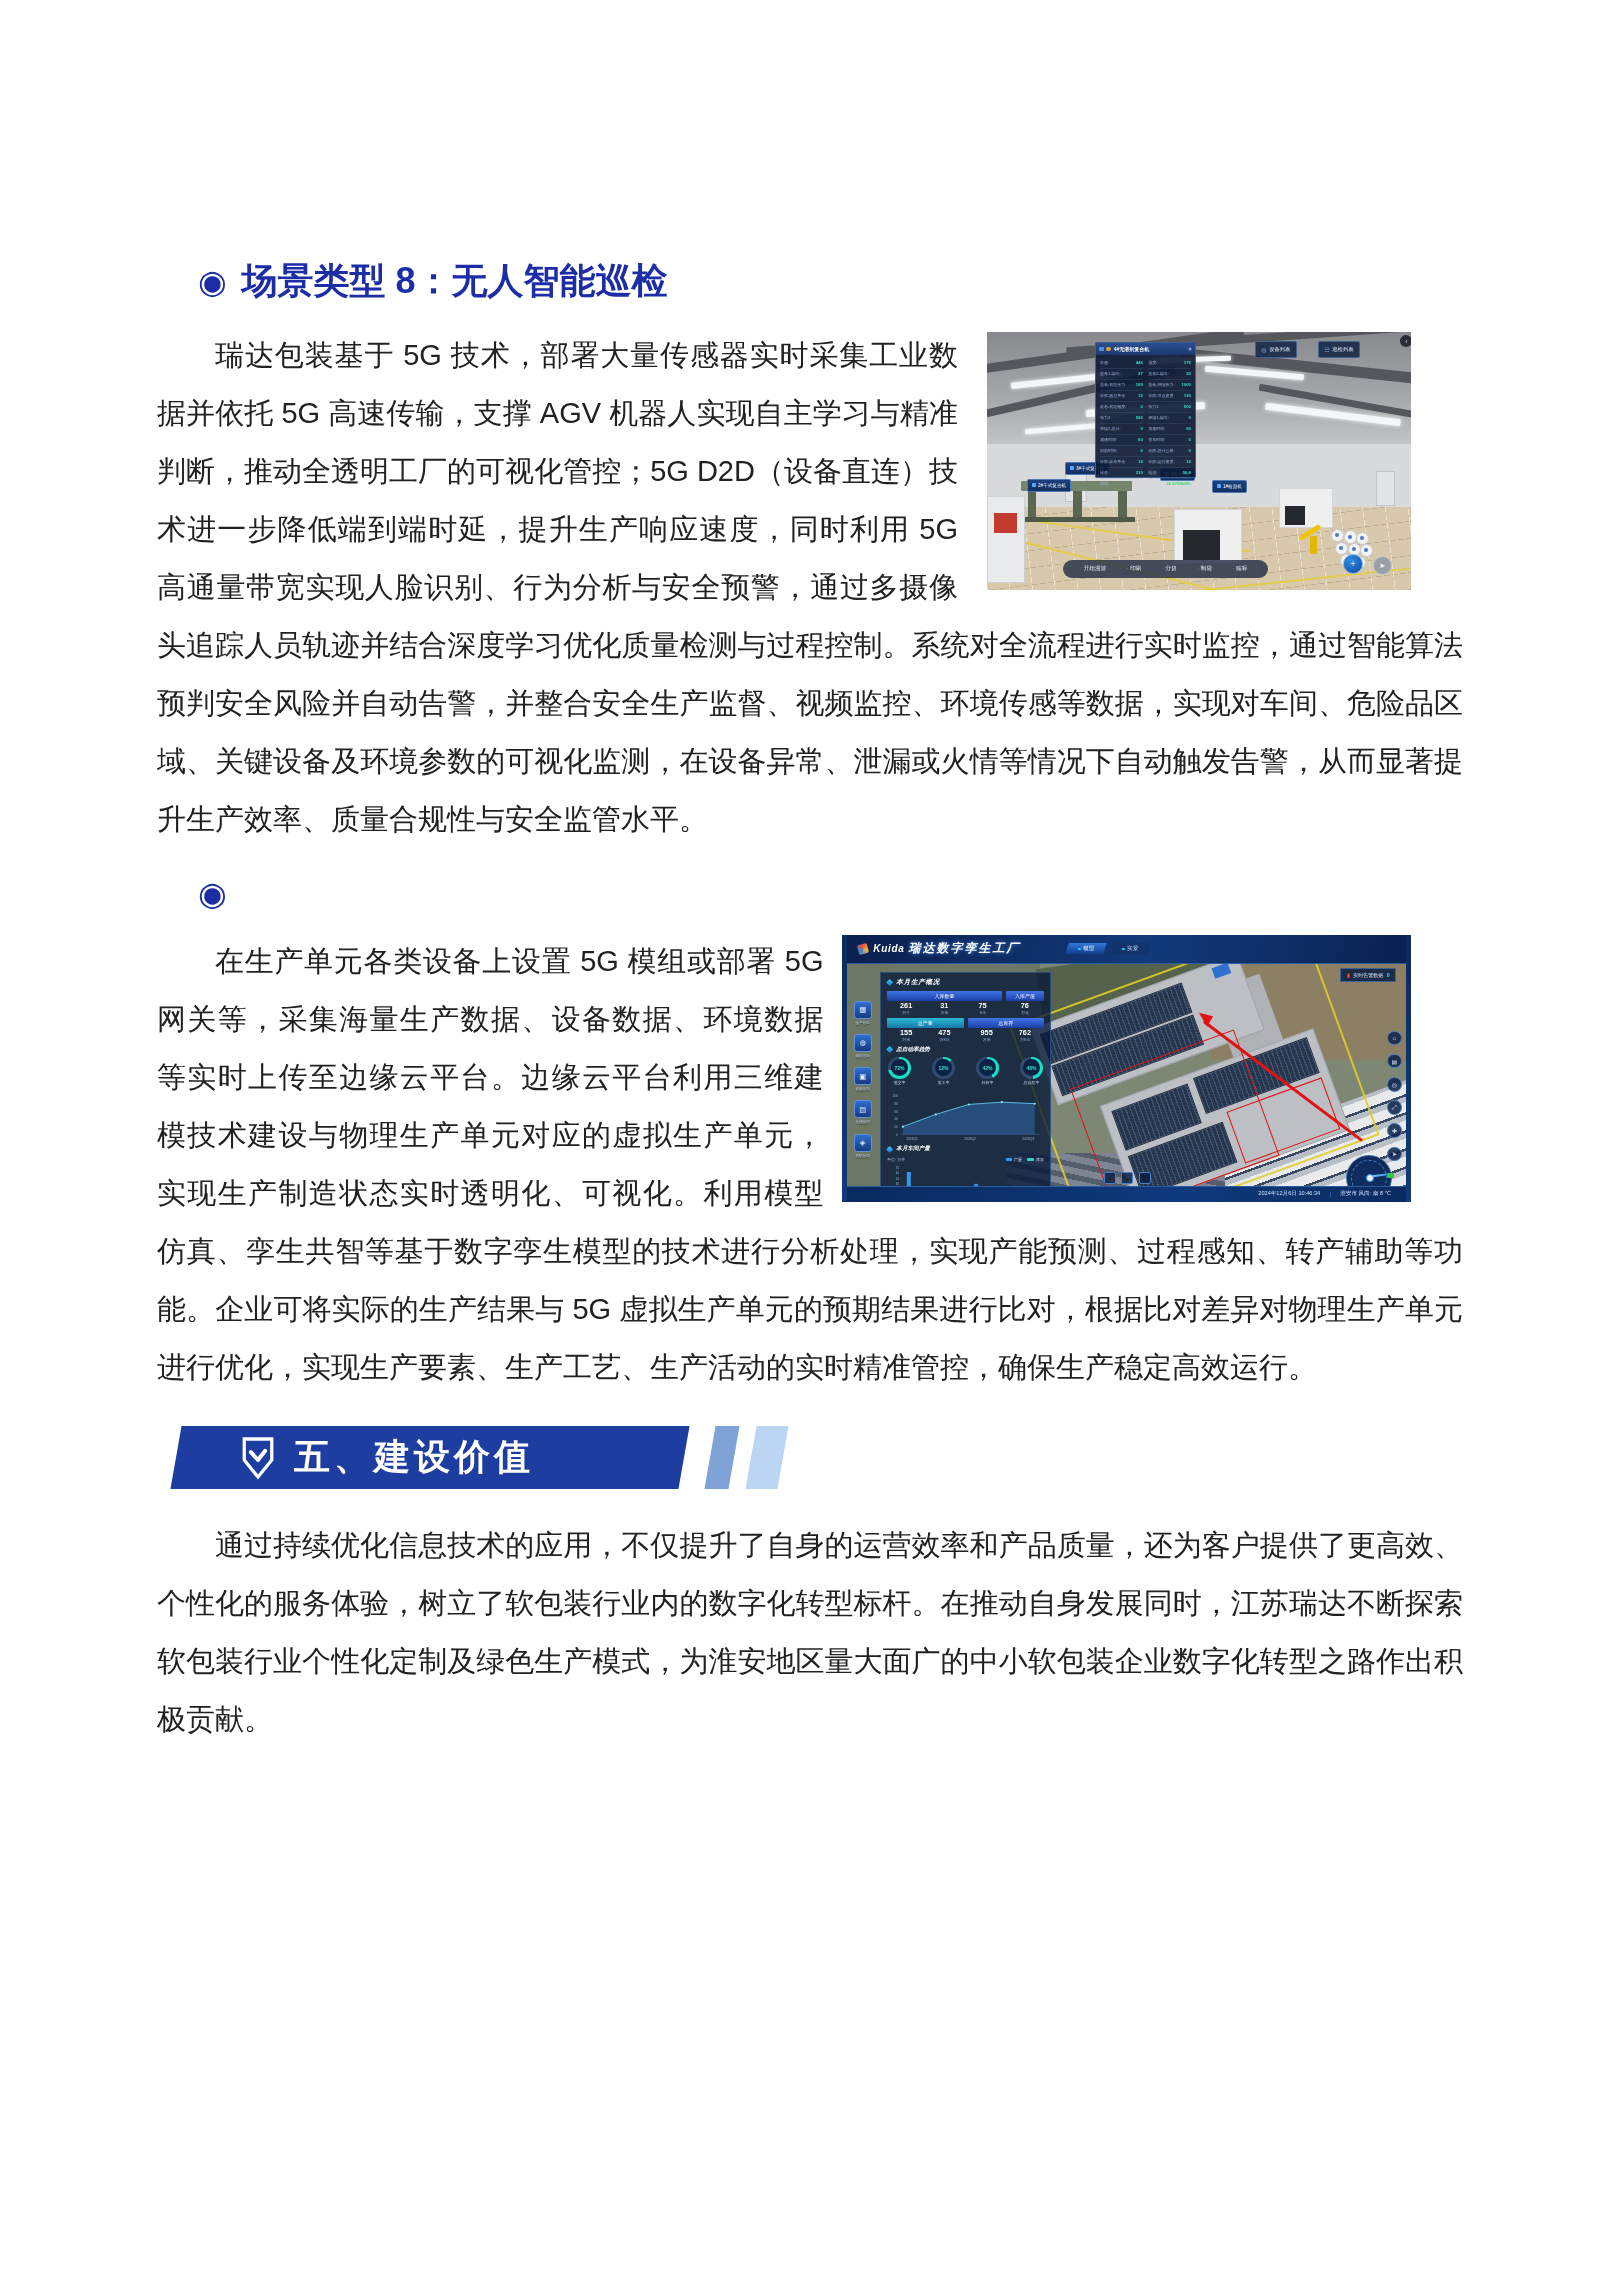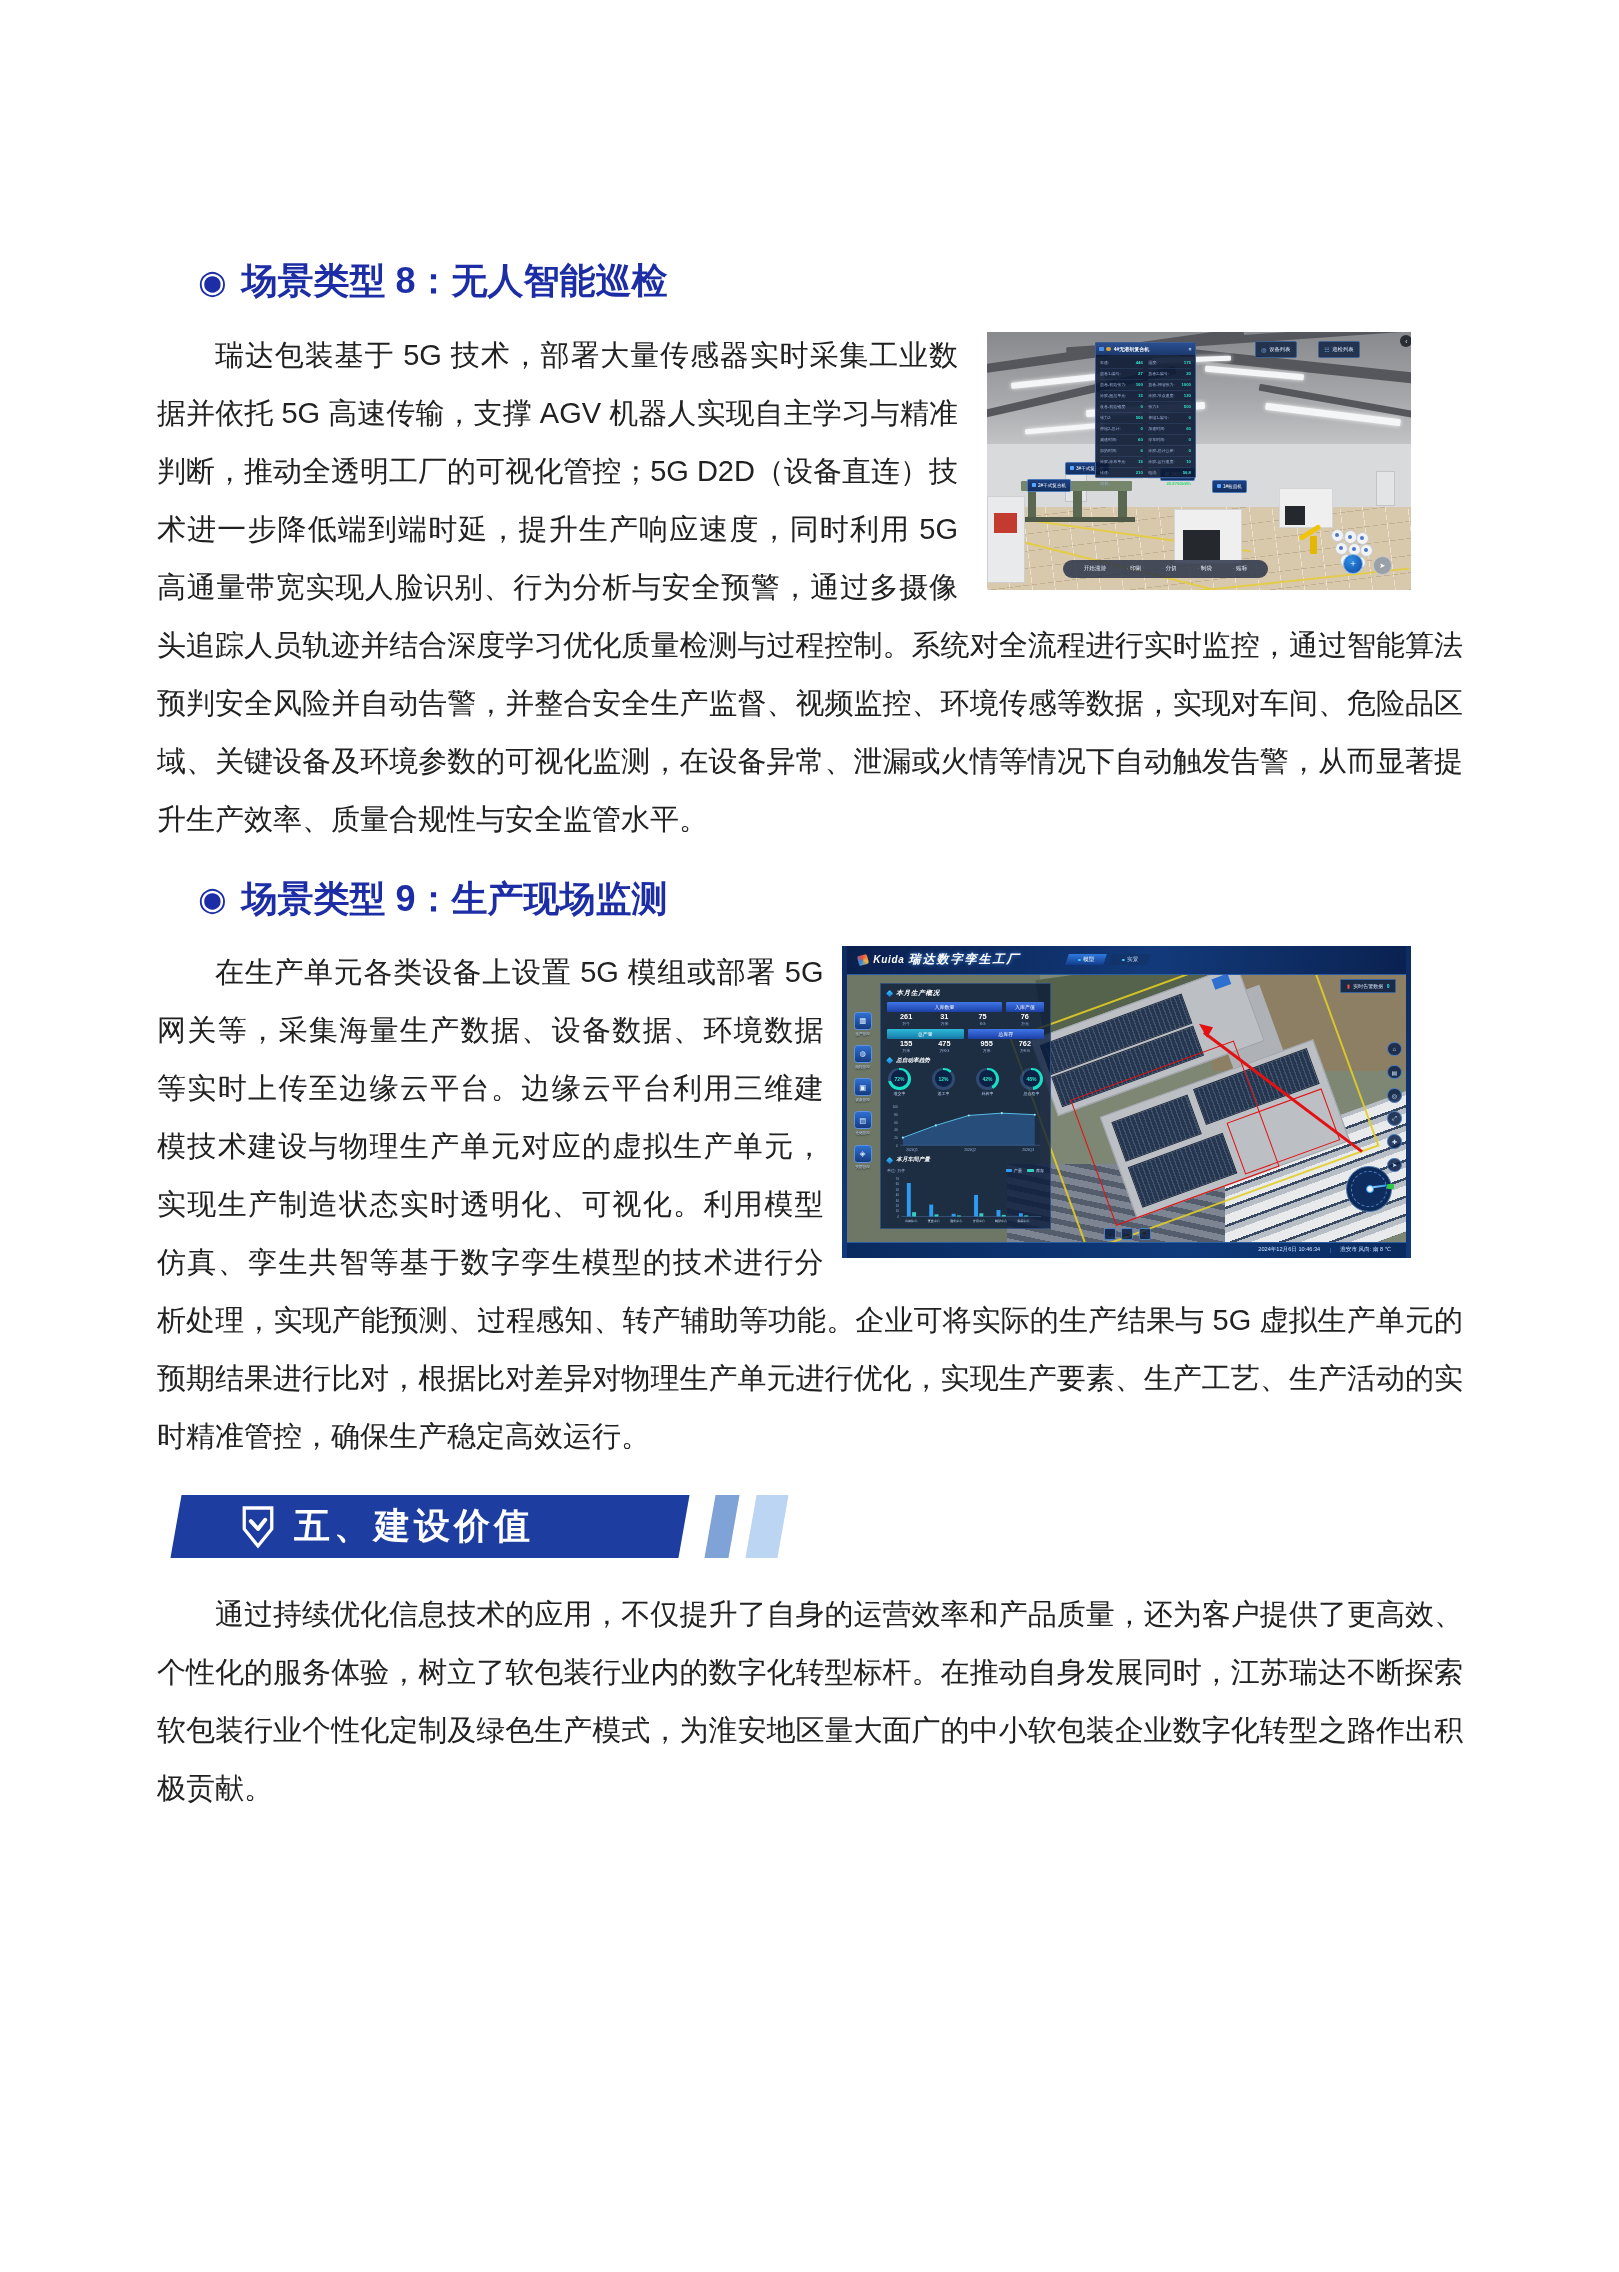--- a/index.html
+++ b/index.html
@@ -79,21 +79,21 @@
   .tb-item{cursor:pointer;white-space:nowrap;}
   .tb-item + .tb-item::before{content:"· ";color:#9fb4d8;}
   .fab{position:absolute;border-radius:50%;display:flex;align-items:center;justify-content:center;z-index:6;}
   .fab.blue{left:356px;top:222px;width:18px;height:18px;background:radial-gradient(circle at 35% 30%,#2f8de4,#0d47a1);
             color:#fff;font-size:8.6px;border:1.3px solid #7db6ef;}
   .fab.gray{left:386px;top:224px;width:16.5px;height:16.5px;background:#9aa0a8;color:#fff;font-size:7.3px;border:0.7px solid #c6cacf;}
   .s1-collapse{position:absolute;right:-1.3px;top:3.3px;width:12px;height:12px;border-radius:50%;
                background:#2a2d33;color:#dfe4ea;font-size:6.6px;display:flex;align-items:center;justify-content:center;z-index:6;}
 
   
-  .shot2{position:relative;float:right;width:569px;height:312px;margin:2.6px 52px 13.2px 18.5px;
+  .shot2{position:relative;float:right;width:569px;height:267px;margin:2.6px 52px 13.2px 18.5px;
          overflow:hidden;background:#7e8674;font-size:5.3px;}
   .t-sat{position:absolute;inset:0;}
   .patch{position:absolute;}
   .t-site{position:absolute;left:197px;top:32px;width:311px;height:228px;transform:rotate(-20deg);}
   .t-yellow{position:absolute;inset:0;border:2px solid rgba(226,205,38,.9);}
   .roof{position:absolute;background:#bcc0c5;border:0.7px solid #9ea3a9;}
   .solar{position:absolute;background:repeating-linear-gradient(90deg,#27364f 0 3.3px,#41546f 3.3px 4.6px);border:0.7px solid #1d2a3e;}
   .redbox{position:absolute;border:1.3px solid #e31212;}
   .t-arrow-line{position:absolute;left:362px;top:85px;width:198px;height:2.6px;background:#e31212;
                 transform-origin:0 50%;transform:rotate(37deg);z-index:7;}
@@ -386,21 +386,20 @@
       <div class="s1-collapse">
             <span>‹</span>
           </div>
     </div>
 
     <p class="body">瑞达包装基于 5G 技术，部署大量传感器实时采集工业数据并依托 5G 高速传输，支撑 AGV 机器人实现自主学习与精准判断，推动全透明工厂的可视化管控；5G D2D（设备直连）技术进一步降低端到端时延，提升生产响应速度，同时利用 5G 高通量带宽实现人脸识别、行为分析与安全预警，通过多摄像头追踪人员轨迹并结合深度学习优化质量检测与过程控制。系统对全流程进行实时监控，通过智能算法预判安全风险并自动告警，并整合安全生产监督、视频监控、环境传感等数据，实现对车间、危险品区域、关键设备及环境参数的可视化监测，在设备异常、泄漏或火情等情况下自动触发告警，从而显著提升生产效率、质量合规性与安全监管水平。</p>
   </div>
 
   <h2 class="scene-head" style="margin-top:29px;">
     <span class="bullet">◉</span>
-    <span>场景类型 9：生产现场监测</span>
   </h2>
 
   <div class="para-block">
 
     <div class="shot2">
 
       <div class="t-sat">
         <div class="patch" style="left:0;top:26.5px;width:198px;height:271px;background:#6e7766;"></div>
         <div class="patch" style="left:198px;top:20px;width:198px;height:79px;background:#55624c;transform:rotate(-8deg);"></div>
         <div class="patch" style="left:370px;top:26.5px;width:198px;height:99px;background:#8d7f63;"></div>

